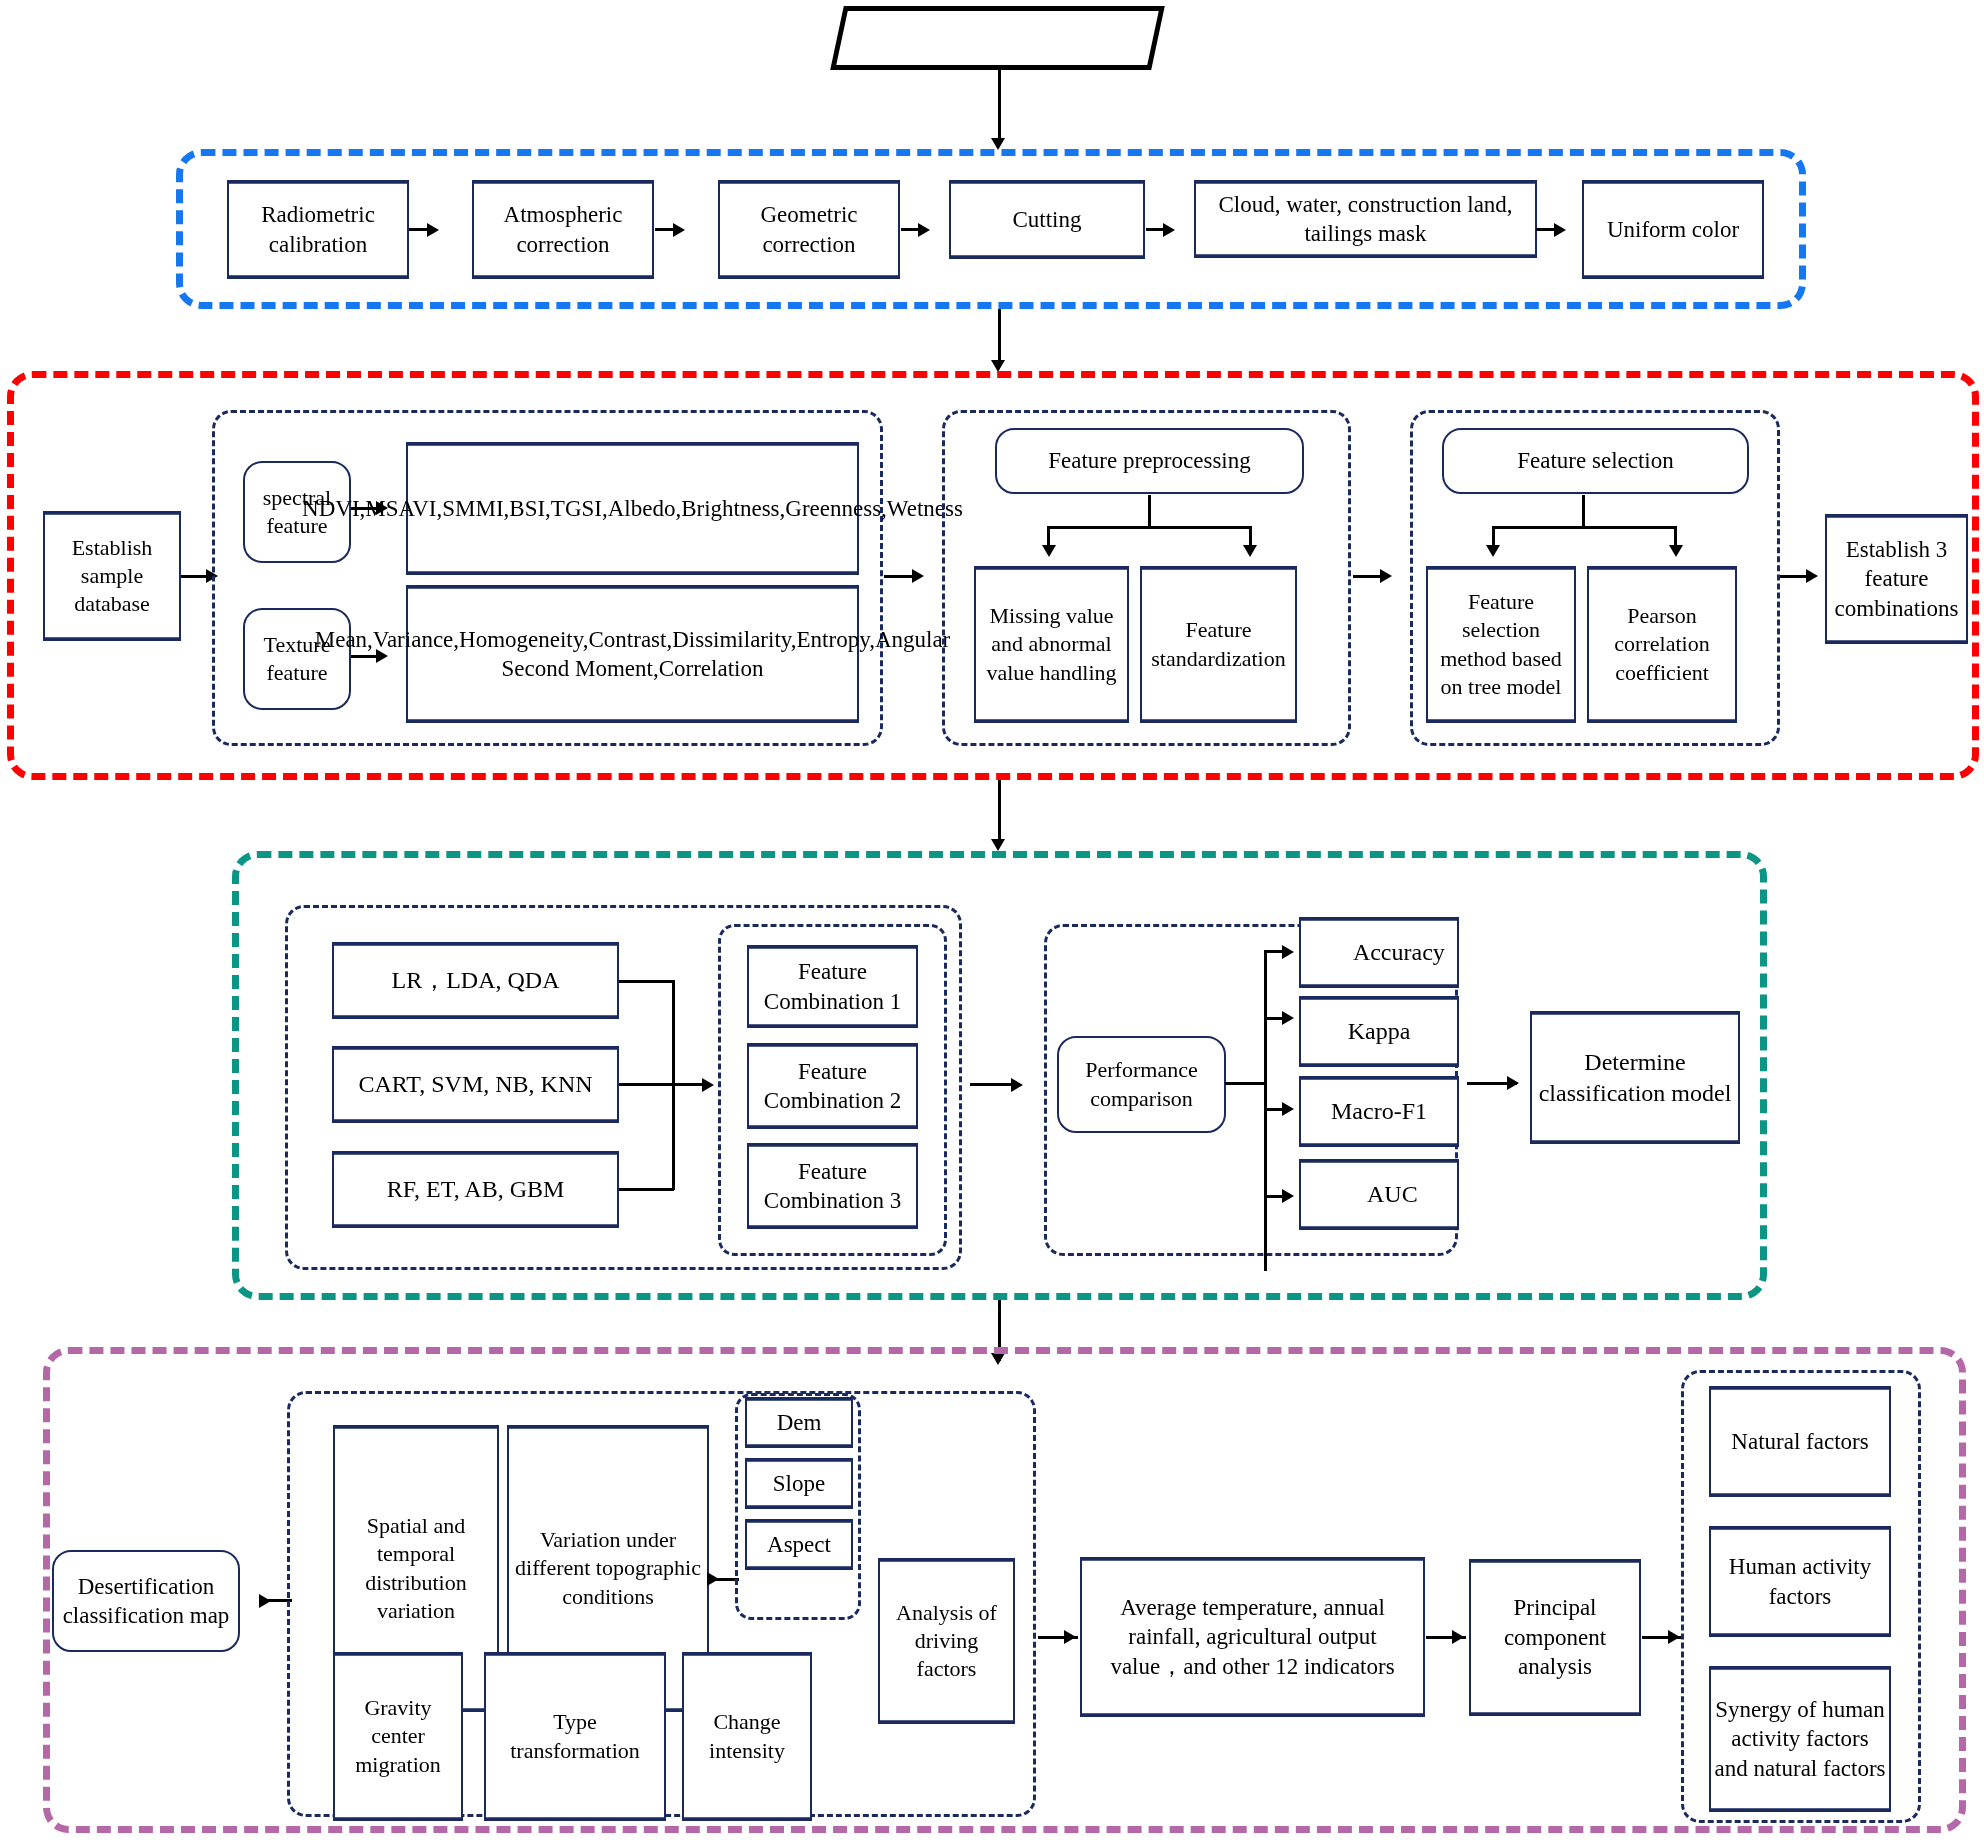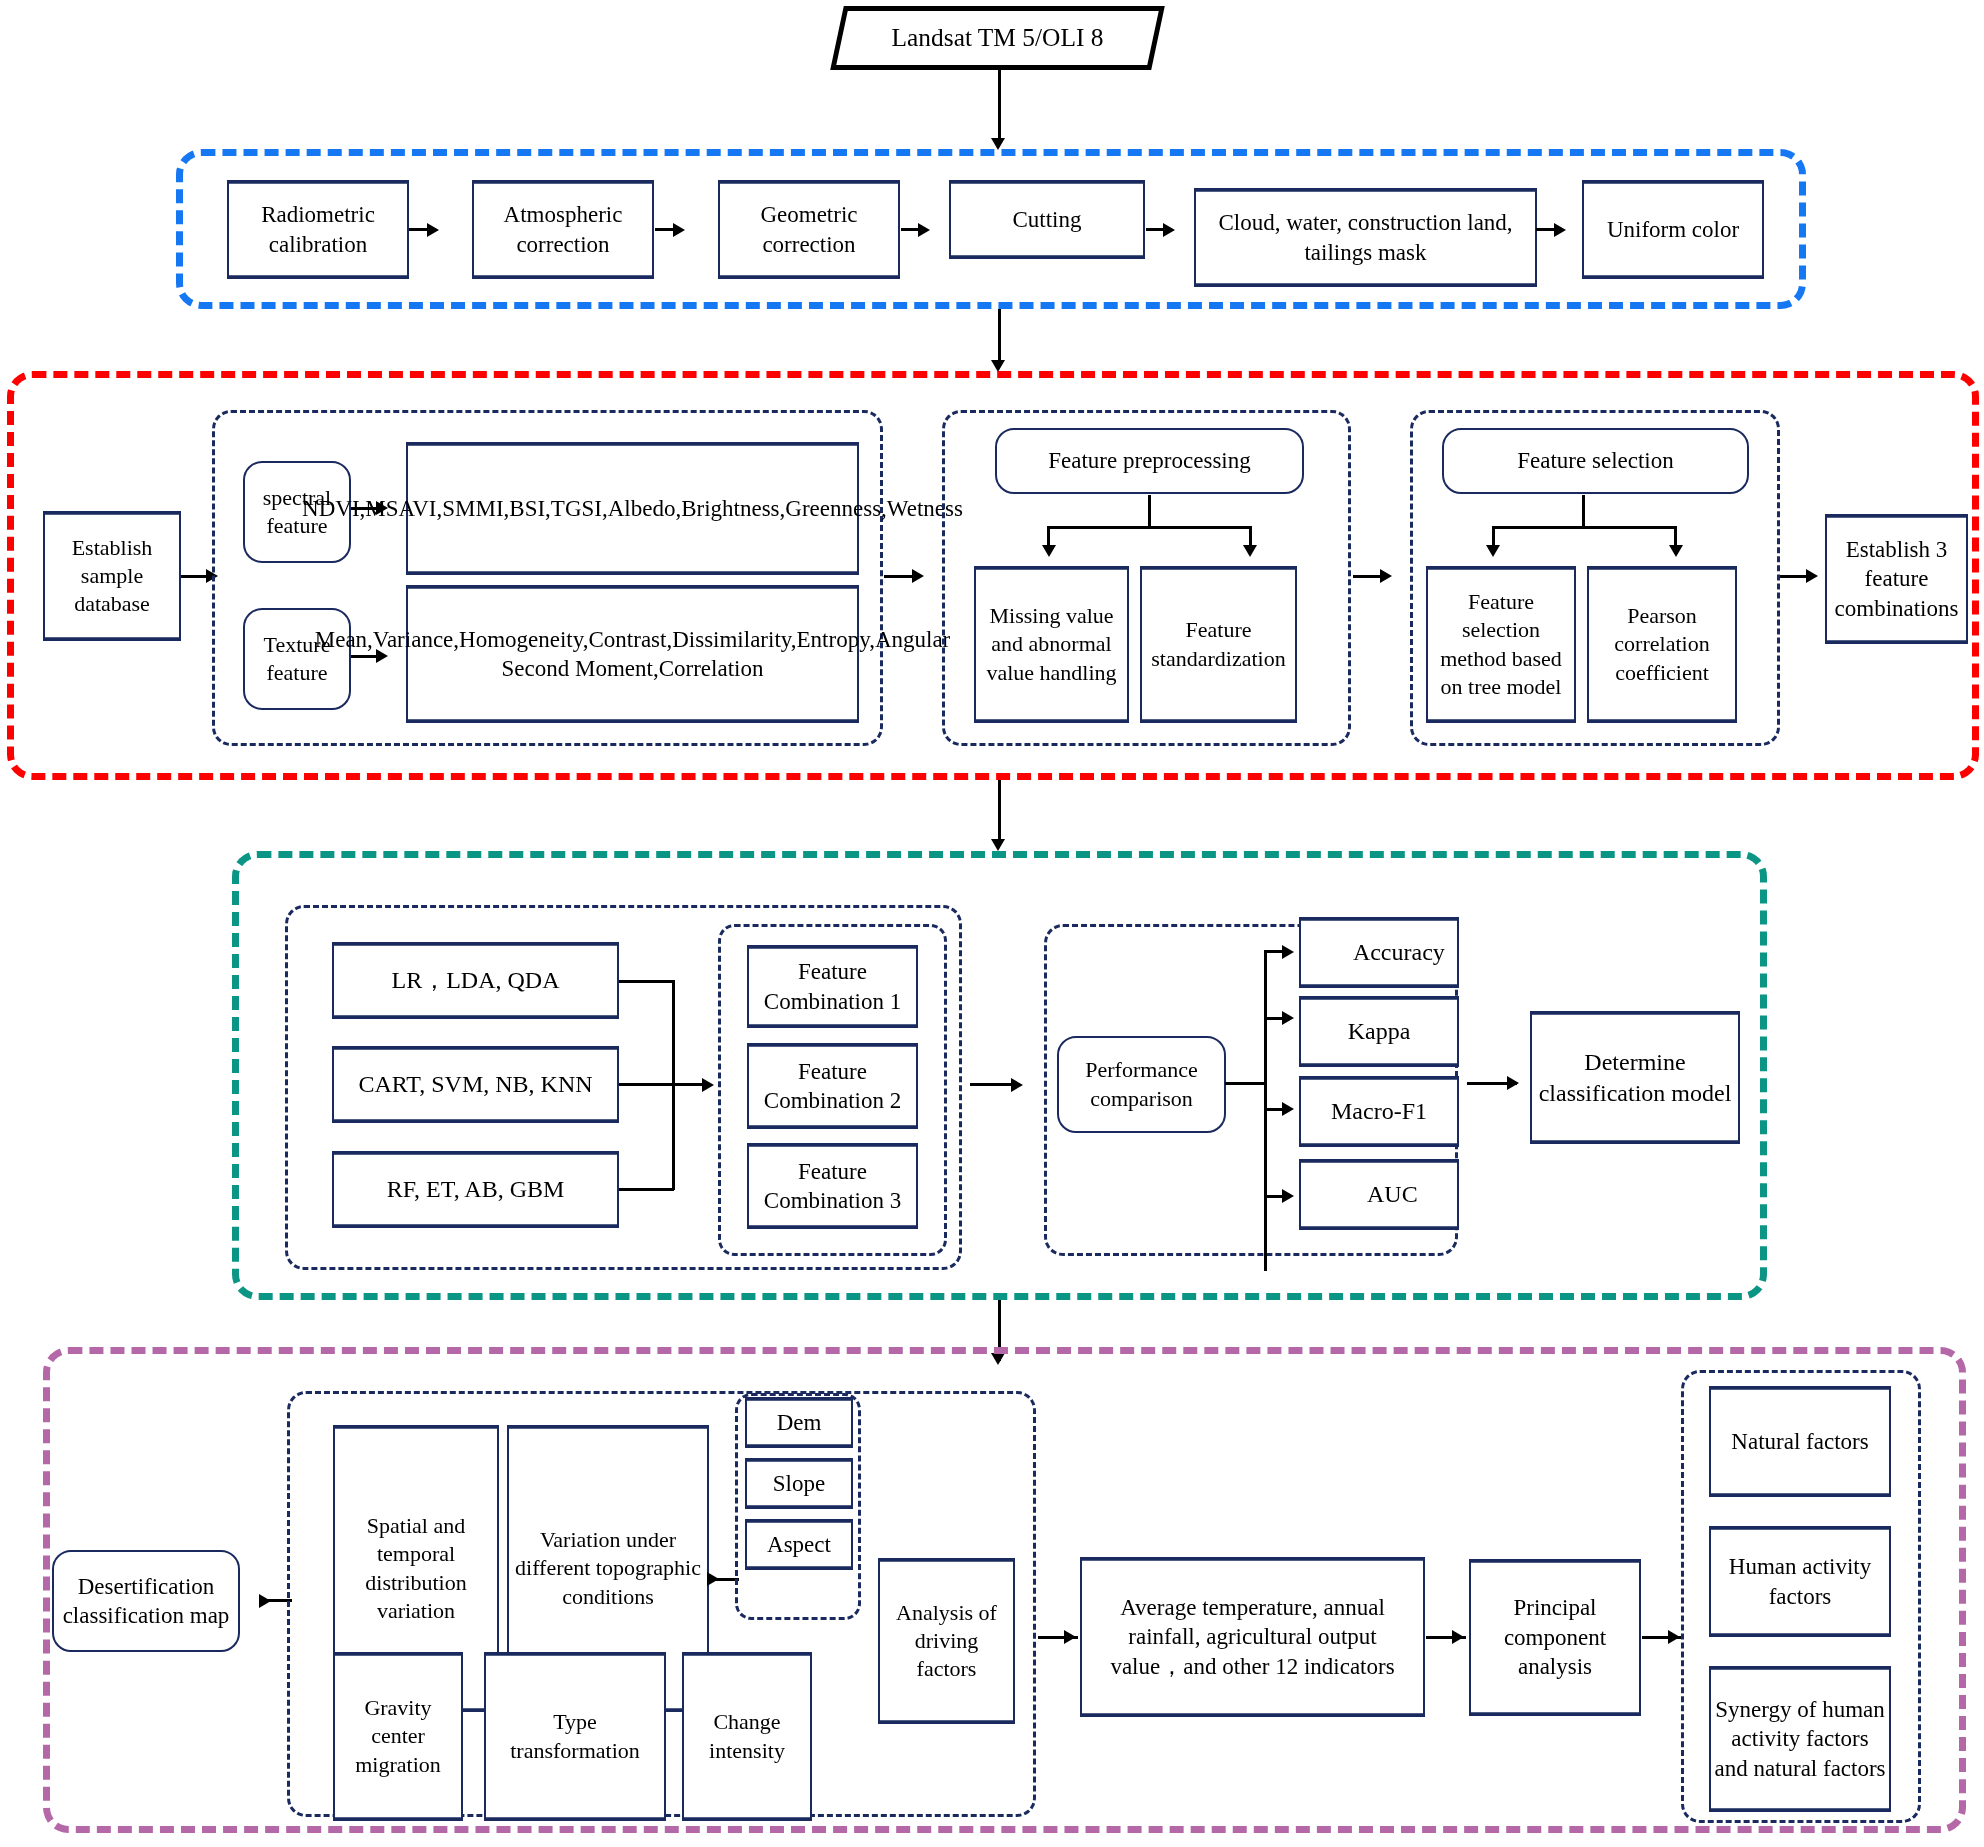--- a/index.html
+++ b/index.html
@@ -39,21 +39,20 @@
   .fs42{font-size:23px;}
   .fs44{font-size:24px;}
   .fs46{font-size:25.4px;}
 </style>
 </head>
 <body>
 
 <div id="canvas">
 
   <div class="para" style="left:837px;top:5.5px;width:321px;height:64px;"></div>
-  <div class="para-label fs46" style="left:837px;top:5.5px;width:321px;height:64px;">Landsat TM 5/OLI 8</div>
 
   <div class="ln-v" style="left:998px;top:69px;height:72px;"></div>
   <div class="arr-d" style="left:991px;top:138px;"></div>
 
   <div class="frame blue" style="left:176px;top:149px;width:1630px;height:160px;"></div>
 
   <div class="box thickbase fs42" style="left:227px;top:180px;width:182px;height:99px;">Radiometric calibration</div>
   <div class="arr-r" style="left:427px;top:223px;"></div>
   <div class="ln-h" style="left:409px;top:228px;width:22px;"></div>
 
@@ -62,21 +61,21 @@
   <div class="ln-h" style="left:655px;top:228px;width:22px;"></div>
 
   <div class="box thickbase fs42" style="left:718px;top:180px;width:182px;height:99px;">Geometric correction</div>
   <div class="arr-r" style="left:918px;top:223px;"></div>
   <div class="ln-h" style="left:901px;top:228px;width:22px;"></div>
 
   <div class="box thickbase fs42" style="left:949px;top:180px;width:196px;height:79px;">Cutting</div>
   <div class="arr-r" style="left:1163px;top:223px;"></div>
   <div class="ln-h" style="left:1146px;top:228px;width:22px;"></div>
 
-  <div class="box thickbase fs42" style="left:1194px;top:188px;width:343px;height:99px;">Cloud, water, construction land, tailings mask</div>
+  <div class="box thickbase fs42" style="left:1194px;top:180px;width:343px;height:78px;">Cloud, water, construction land, tailings mask</div>
   <div class="arr-r" style="left:1554px;top:223px;"></div>
   <div class="ln-h" style="left:1536px;top:228px;width:22px;"></div>
 
   <div class="box thickbase fs42" style="left:1582px;top:180px;width:182px;height:99px;">Uniform color</div>
 
   <div class="ln-v" style="left:998px;top:309px;height:55px;"></div>
   <div class="arr-d" style="left:991px;top:360px;"></div>
 
   <div class="frame red" style="left:6.6px;top:371px;width:1972px;height:409px;"></div>
 

